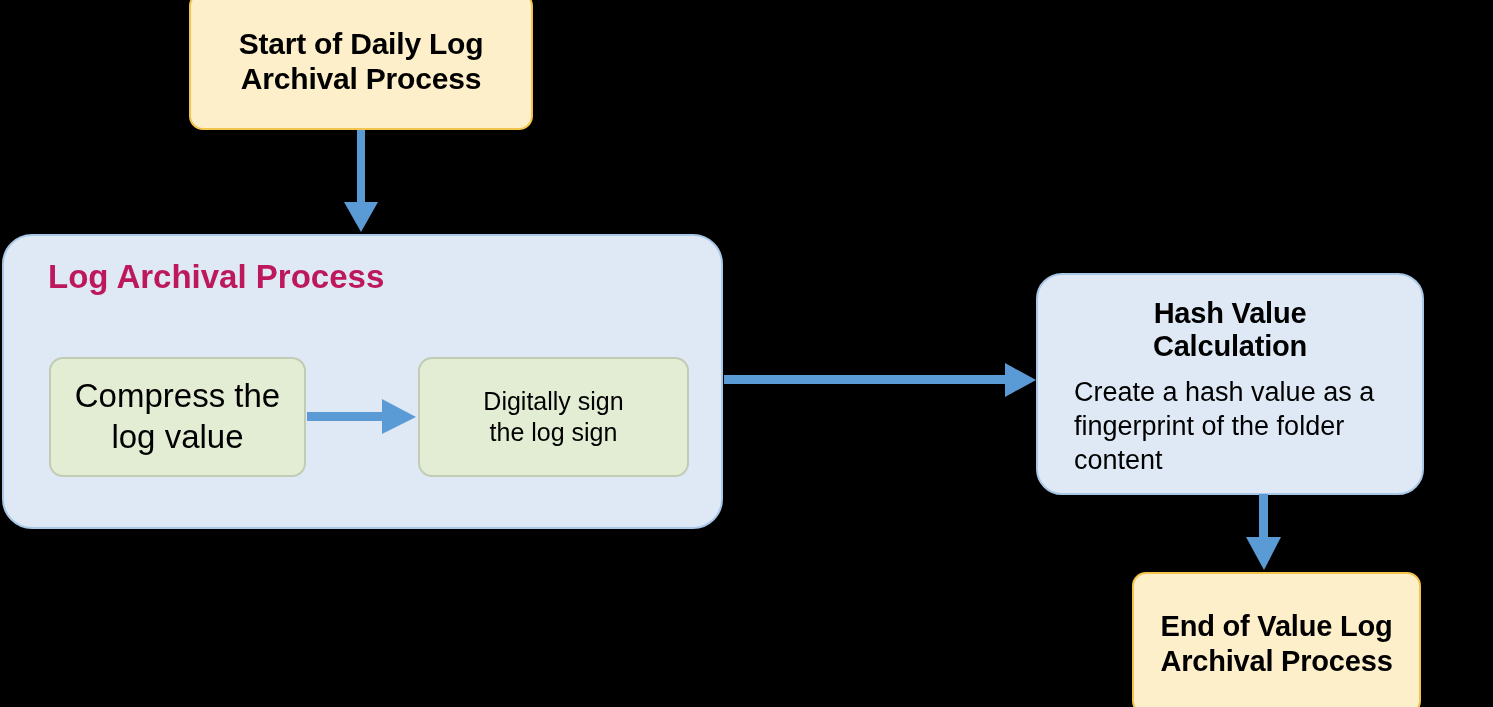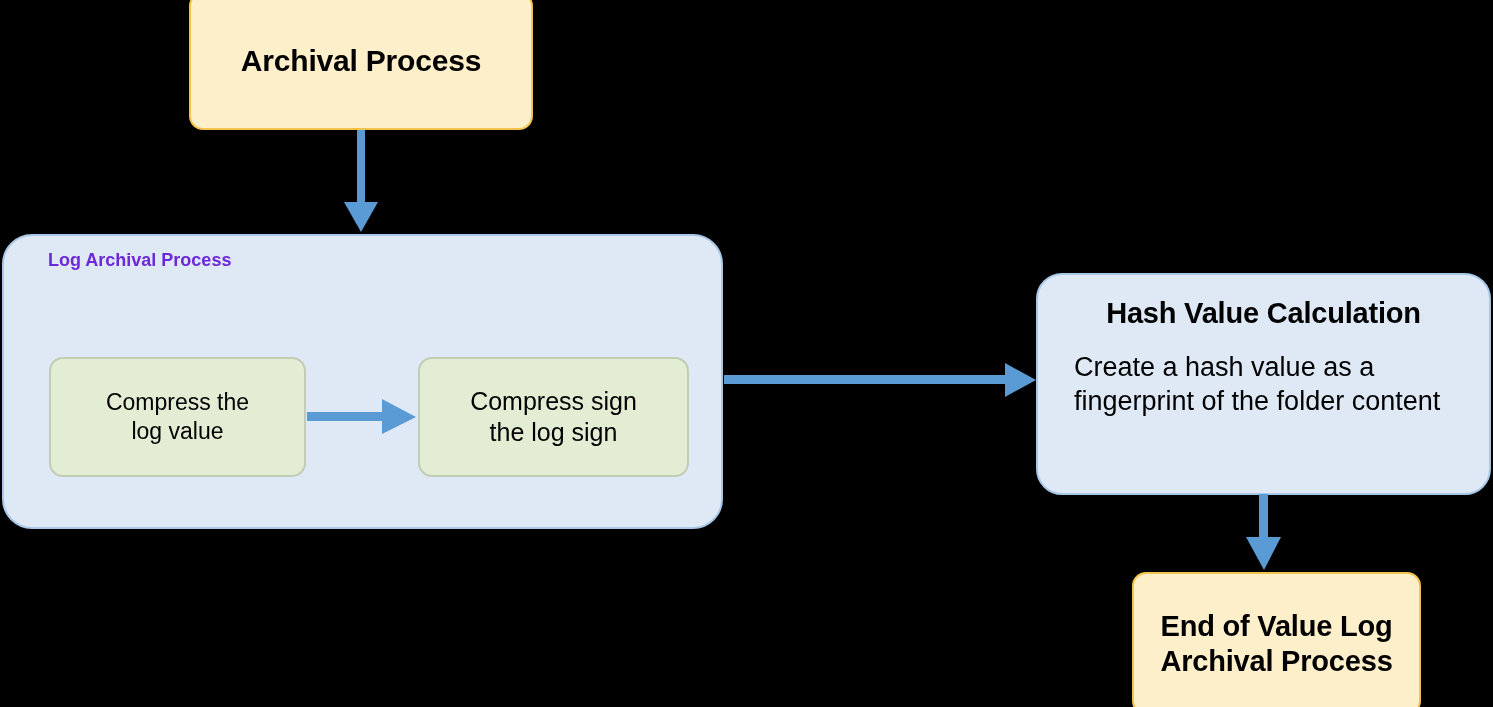--- a/index.html
+++ b/index.html
@@ -76,70 +76,70 @@
   #container-node {
     left: 2px;
     top: 234px;
     width: 721px;
     height: 295px;
     border-radius: 30px;
     justify-content: flex-start;
   }
 
   #container-title {
-    margin: 14px 0 0 44px;
-    font-size: 18px;
+    margin: 22px 0 0 44px;
+    font-size: 33px;
     font-weight: bold;
     text-align: left;
-    color: #6d28d9;
+    color: #be185d;
   }
 
   #compress-node {
     left: 49px;
     top: 357px;
     width: 257px;
     height: 120px;
-    font-size: 23px;
+    font-size: 33px;
     padding: 0 10px;
   }
 
   #sign-node {
     left: 418px;
     top: 357px;
     width: 271px;
     height: 120px;
     font-size: 25px;
     padding: 0 10px;
   }
 
   .node-green .inner-text {
     text-align: center;
     line-height: 1.24;
   }
 
   #hash-node {
     left: 1036px;
     top: 273px;
-    width: 455px;
+    width: 388px;
     height: 222px;
     padding: 0 0 0 36px;
     justify-content: flex-start;
   }
 
   #hash-title {
     font-size: 29px;
     font-weight: bold;
     text-align: center;
     margin: 22px 36px 0 0;
     letter-spacing: -0.2px;
   }
 
   #hash-body {
     font-size: 27px;
-    margin-top: 20px;
+    margin-top: 12px;
     padding-right: 40px;
     text-align: left;
     line-height: 1.26;
   }
 
   #end-node {
     left: 1132px;
     top: 572px;
     width: 289px;
     height: 143px;
@@ -156,34 +156,35 @@
     height: 707px;
     pointer-events: none;
   }
 </style>
 </head>
 <body>
 
 <div id="canvas">
 
   <div class="node node-yellow title-bold" id="start-node">
+    <div>Start of Daily Log</div>
     <div>Archival Process</div>
   </div>
 
   <div class="node node-blue" id="container-node">
     <div id="container-title">Log Archival Process</div>
   </div>
 
   <div class="node node-green" id="compress-node">
     <div class="inner-text">Compress the</div>
     <div class="inner-text">log value</div>
   </div>
 
   <div class="node node-green" id="sign-node">
-    <div class="inner-text">Compress sign</div>
+    <div class="inner-text">Digitally sign</div>
     <div class="inner-text">the log sign</div>
   </div>
 
   <div class="node node-blue" id="hash-node">
     <div id="hash-title">Hash Value Calculation</div>
     <div id="hash-body" class="body-plain">Create a hash value as a fingerprint of the folder content</div>
   </div>
 
   <div class="node node-yellow title-bold" id="end-node">
     <div>End of Value Log</div>

